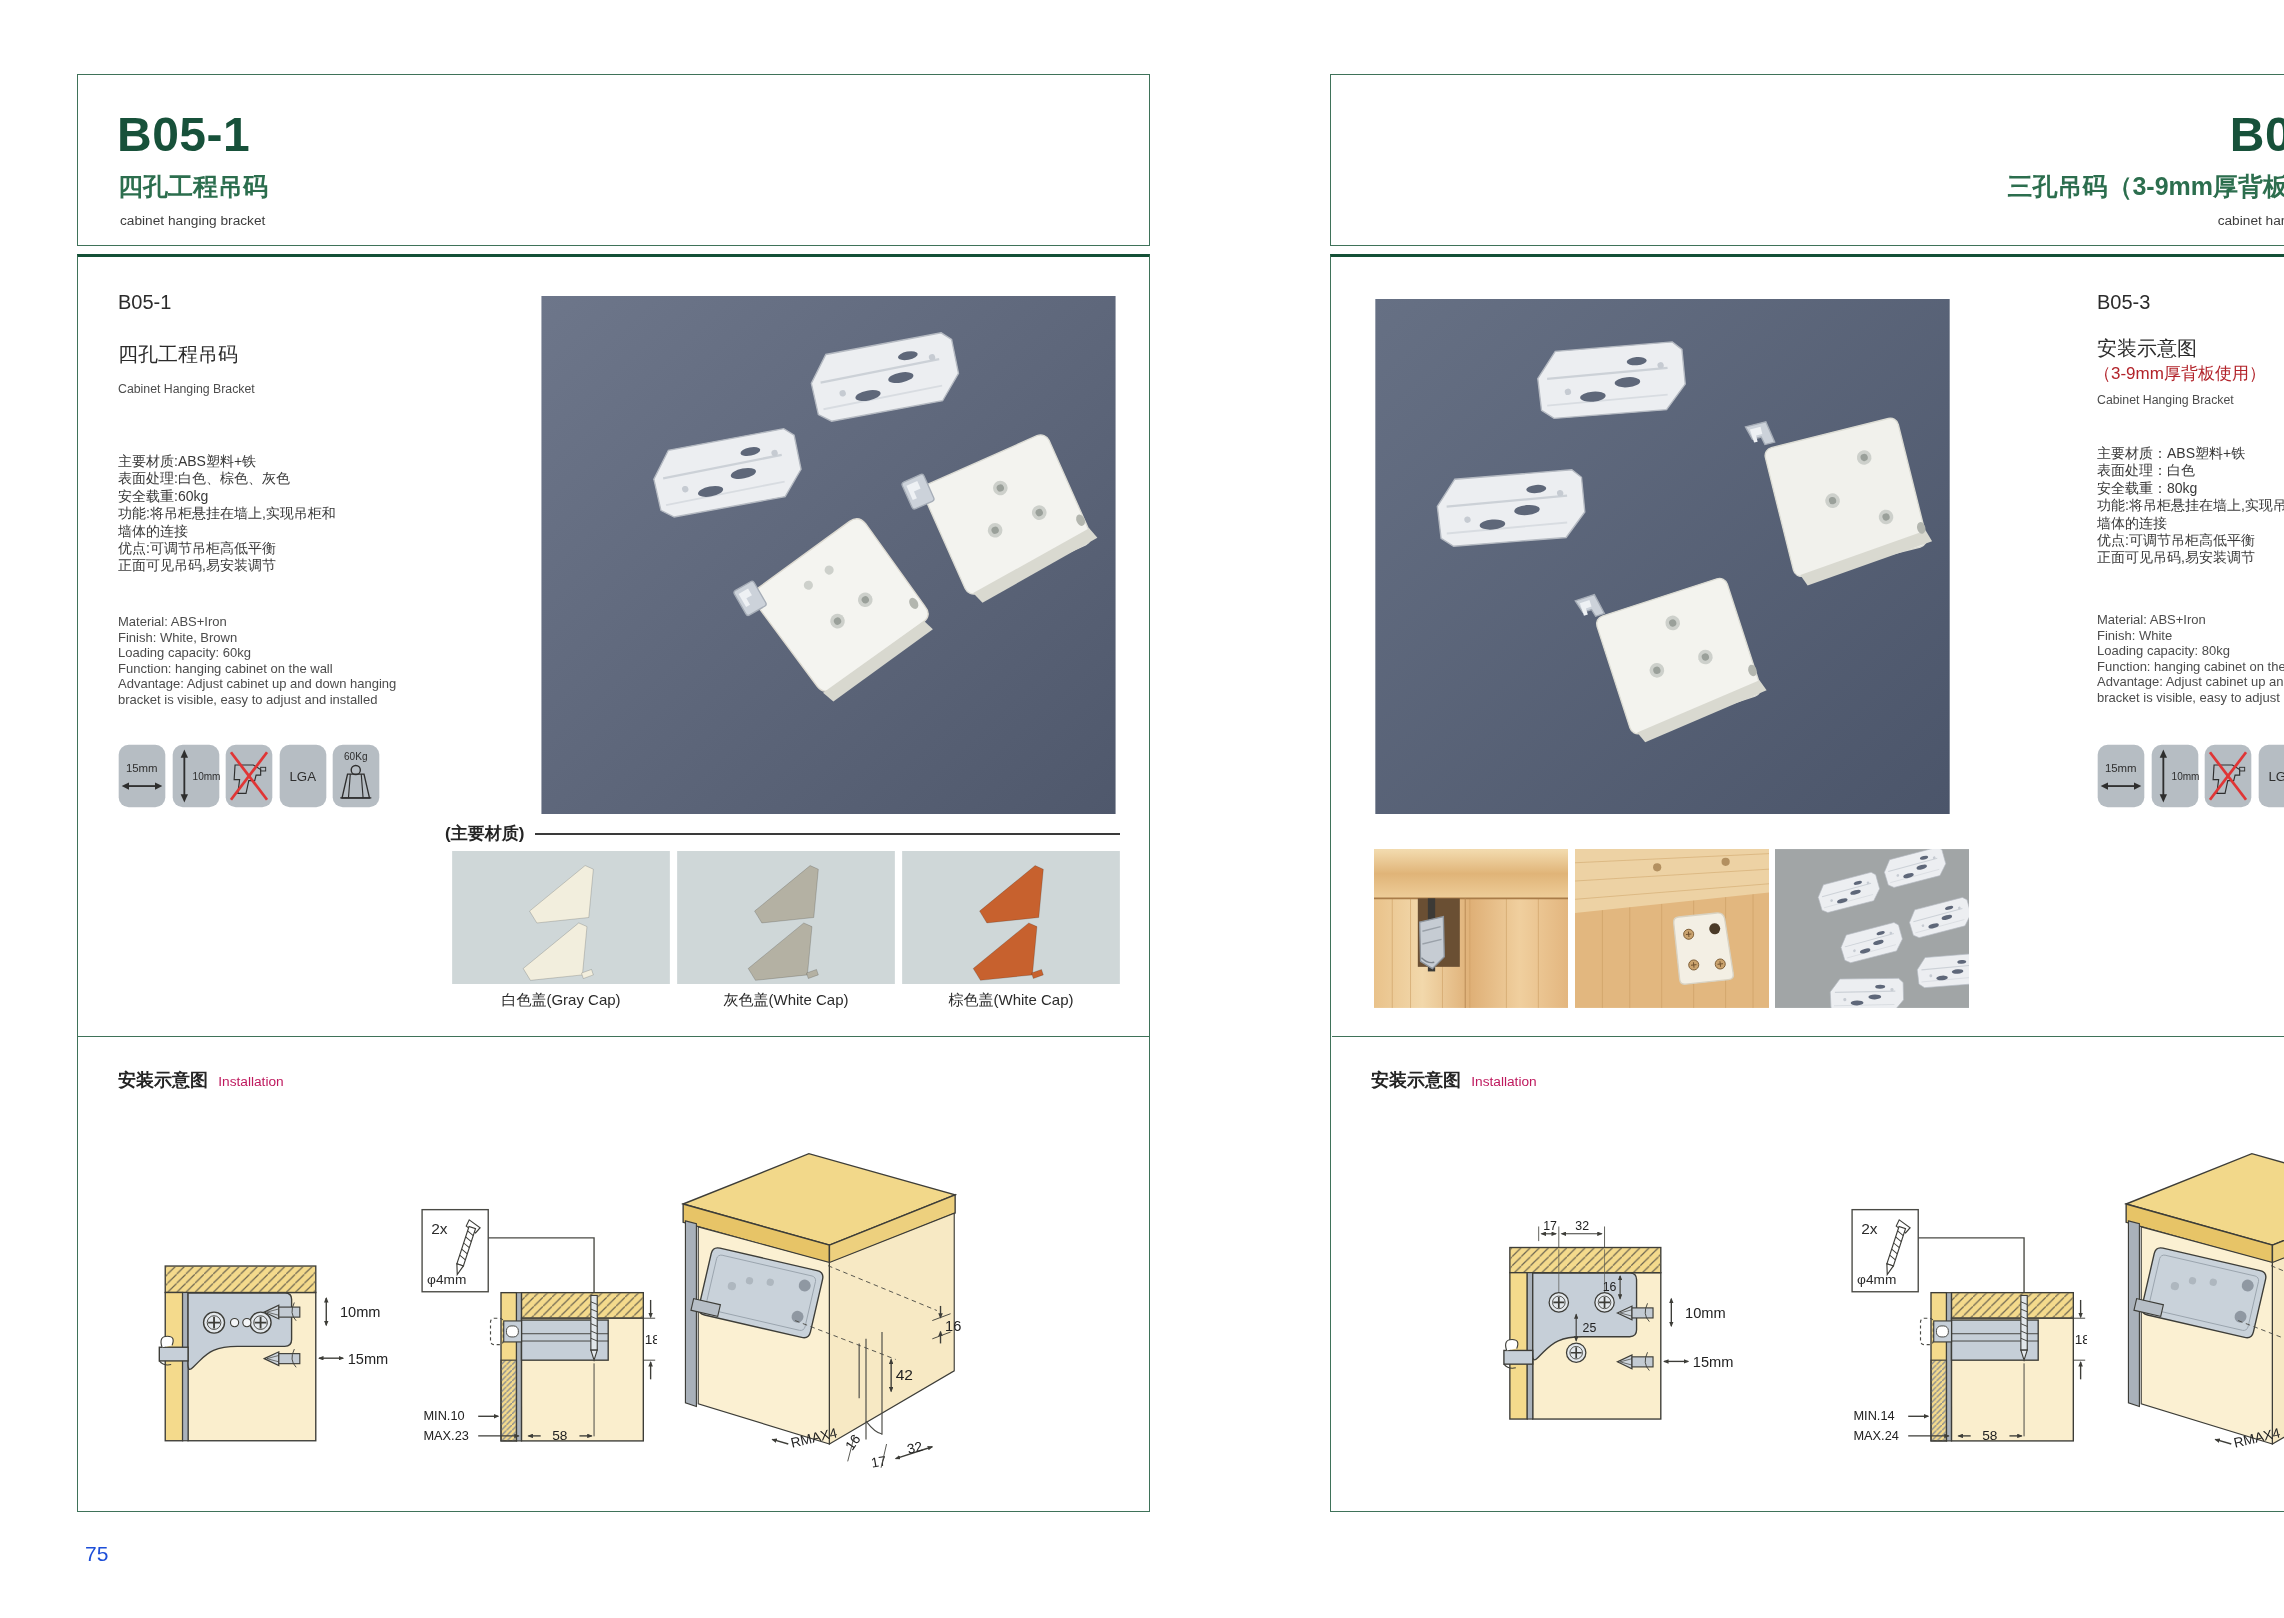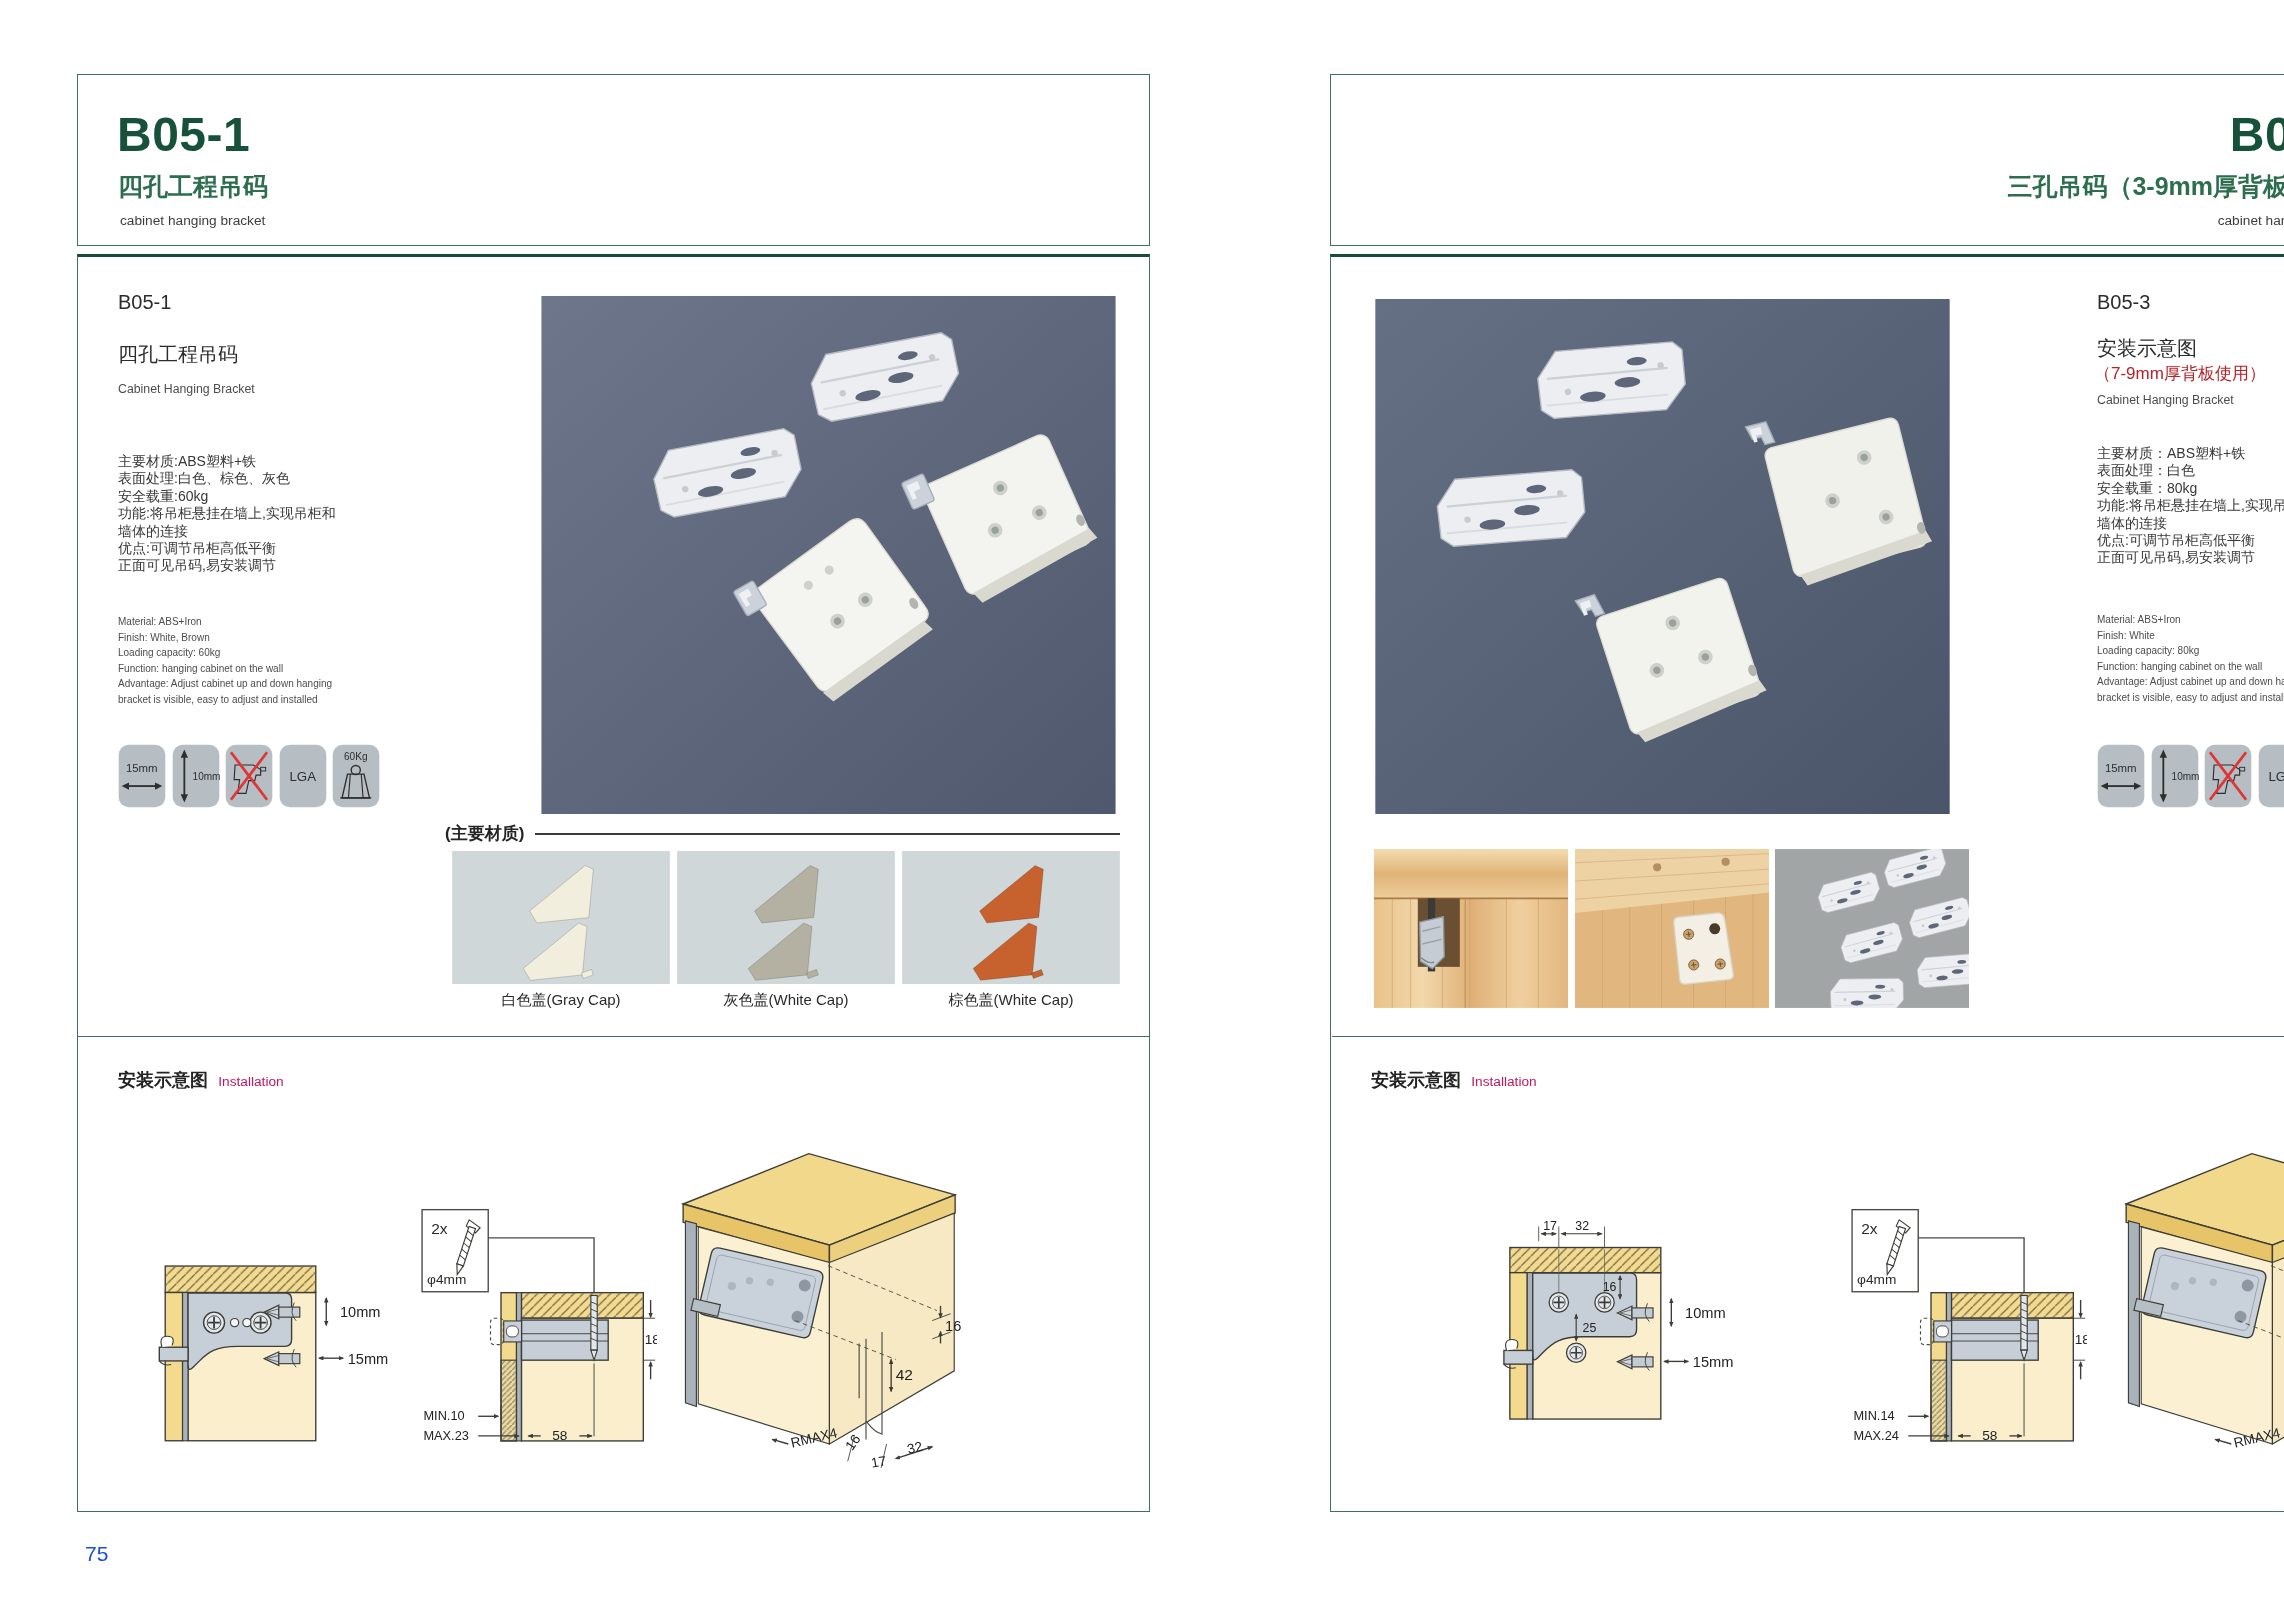--- a/index.html
+++ b/index.html
@@ -10,21 +10,21 @@
   .frame{position:absolute;border:1.4px solid #3f7259;background:#fff;}
   .content-frame{border-top:3.7px solid #145037;}
   .code-big{font-size:48px;font-weight:bold;color:#17513a;letter-spacing:0.5px;line-height:1;}
   .title-zh-big{font-size:25px;font-weight:bold;color:#2c6e4e;line-height:1;}
   .title-en-small{font-size:13.7px;color:#3d3d3d;line-height:1;}
   .p-code{font-size:20px;color:#2b2b2b;line-height:1;}
   .p-zh{font-size:20px;color:#2b2b2b;line-height:1;}
   .p-note{font-size:17px;color:#b2232a;line-height:1;}
   .p-en{font-size:12.3px;color:#4c4c4c;line-height:1;}
   .spec-zh{font-size:14px;line-height:17.4px;color:#383838;}
-  .spec-en{font-size:10px;line-height:15.5px;color:#4c4c4c;}
+  .spec-en{font-size:13px;line-height:15.5px;color:#4c4c4c;}
   .caps-label{font-size:17px;font-weight:bold;color:#242424;line-height:1;}
   .cap-caption{font-size:15px;color:#2b2b2b;text-align:center;}
   .install-zh{font-size:18px;font-weight:bold;color:#242424;display:inline-block;}
   .install-en{font-size:13.7px;color:#be185d;display:inline-block;margin-left:8.2px;}
   .pageno{font-size:21px;color:#1d4ed8;}
   .hline{position:absolute;background:#3a3a3a;}
   .divider{position:absolute;height:1.4px;background:#3f7259;}
   .right-align{text-align:right;}
   svg text{font-family:"Liberation Sans","DejaVu Sans",sans-serif;}
 </style>
@@ -366,21 +366,21 @@
         <ellipse cx="294" cy="215" rx="9" ry="13" fill="#b3b6af"></ellipse>
         <g transform="translate(-28,-50)">
           <path d="M0,0 h44 l8,46 h-20 l-4,-17 h-20 z" fill="#ccd2da" stroke="#a6adb7" stroke-width="3"></path>
           <path d="M8,8 h22 v15 h-13 v14 h-9 z" fill="#eef1f4"></path>
         </g>
       </g>
     </svg>
 
     <div class="abs p-code" style="left:2097px;top:292px;">B05-3</div>
     <div class="abs p-zh" style="left:2097px;top:338px;">安装示意图</div>
-    <div class="abs p-note" style="left:2094px;top:365px;">（7-9mm厚背板使用）</div>
+    <div class="abs p-note" style="left:2094px;top:365px;">（3-9mm厚背板使用）</div>
     <div class="abs p-en" style="left:2097px;top:394px;">Cabinet Hanging Bracket</div>
 
     <div class="abs" style="left:2097px;top:445px;width:301px;">
       <div class="spec-zh">主要材质：ABS塑料+铁</div>
       <div class="spec-zh">表面处理：白色</div>
       <div class="spec-zh">安全载重：80kg</div>
       <div class="spec-zh">功能:将吊柜悬挂在墙上,实现吊柜和</div>
       <div class="spec-zh">墙体的连接</div>
       <div class="spec-zh">优点:可调节吊柜高低平衡</div>
       <div class="spec-zh">正面可见吊码,易安装调节</div>

